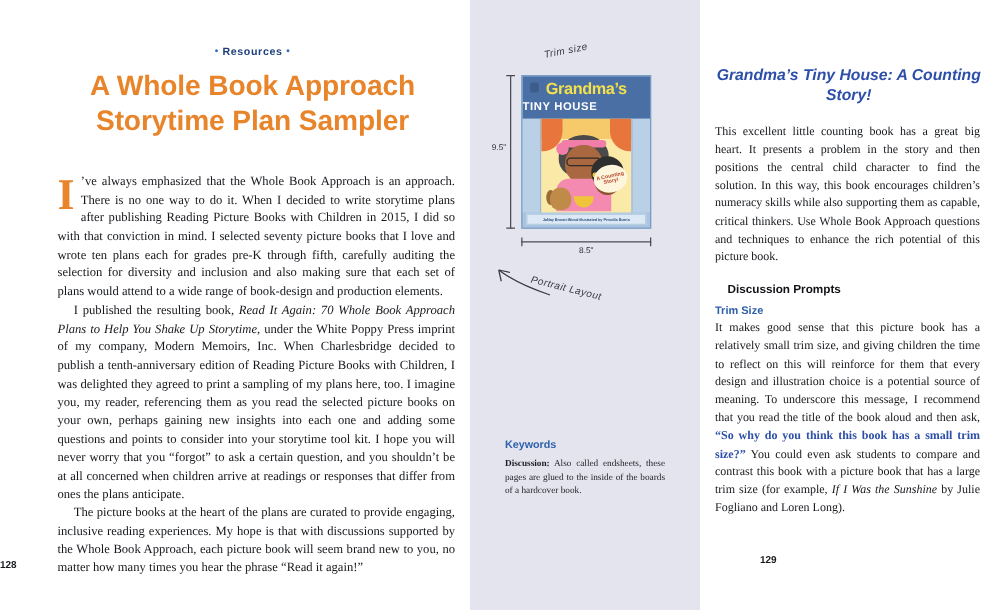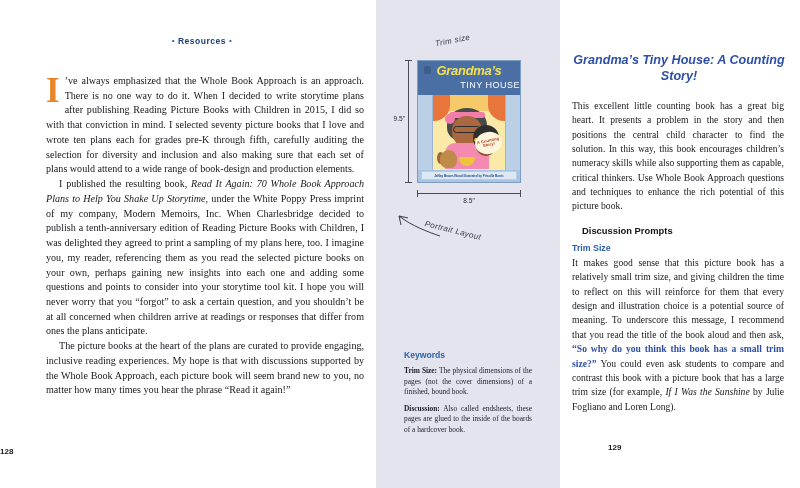--- a/index.html
+++ b/index.html
@@ -58,25 +58,25 @@
     background: #a9c4e0; border: 1px solid #7d9dc0;
     overflow: hidden;
   }
   .cover-band {
     position: absolute; left: 0; right: 0; top: 0; height: 34px;
     background: #4a6fa5;
   }
   .cover-t1 {
     position: absolute; left: 0; right: 0; top: 2px; text-align: center;
     font-family: "Liberation Sans", sans-serif; font-weight: bold;
-    font-size: 13px; color: #f4e04d; font-style: italic; letter-spacing: -0.3px;
+    font-size: 13px; color: #f4e04d; letter-spacing: -0.3px;
   }
   .cover-t2 {
-    position: absolute; left: 0; right: 0; top: 19px; text-align: right;
-    font-family: "Liberation Sans", sans-serif; font-weight: normal;
+    position: absolute; left: 0; right: 0; top: 19px; text-align: left;
+    font-family: "Liberation Sans", sans-serif; font-weight: bold;
     font-size: 9px; color: #ffffff; letter-spacing: .5px;
   }
   .cover-art { position: absolute; left: 0; right: 0; top: 34px; bottom: 12px; }
   .wall-l, .wall-r {
     position: absolute; top: 0; bottom: 0; width: 15px; background: #b9d0e6;
     border-right: 1px solid #9bb6d2;
   }
   .wall-l { left: 0; }
   .wall-r { right: 0; border-right: none; border-left: 1px solid #9bb6d2; }
   .window {
@@ -249,20 +249,21 @@
   <div class="spec-panel"></div>
 
   <div class="page-left">
 
     <div class="kicker">
       <span class="dot">•</span>
       <span>Resources</span>
       <span class="dot">•</span>
     </div>
 
+    <h1 class="display-title">A Whole Book Approach Storytime Plan Sampler</h1>
 
     <div class="body-col">
       <p class="bodytext dropcap-para">
         <span class="dropcap">I</span><span>’ve always emphasized that the Whole Book Approach is an approach. There is no one way to do it. When I decided to write storytime plans after publishing Reading Picture Books with Children in 2015, I did so with that conviction in mind. I selected seventy picture books that I love and wrote ten plans each for grades pre-K through fifth, carefully auditing the selection for diversity and inclusion and also making sure that each set of plans would attend to a wide range of book-design and production elements.</span>
       </p>
       <p class="bodytext"><span>I published the resulting book, </span><i>Read It Again: 70 Whole Book Approach Plans to Help You Shake Up Storytime</i><span>, under the White Poppy Press imprint of my company, Modern Memoirs, Inc. When Charlesbridge decided to publish a tenth-anniversary edition of Reading Picture Books with Children, I was delighted they agreed to print a sampling of my plans here, too. I imagine you, my reader, referencing them as you read the selected picture books on your own, perhaps gaining new insights into each one and adding some questions and points to consider into your storytime tool kit. I hope you will never worry that you “forgot” to ask a certain question, and you shouldn’t be at all concerned when children arrive at readings or responses that differ from ones the plans anticipate.</span></p>
       <p class="bodytext">The picture books at the heart of the plans are curated to provide engaging, inclusive reading experiences. My hope is that with discussions supported by the Whole Book Approach, each picture book will seem brand new to you, no matter how many times you hear the phrase “Read it again!”</p>
     </div>
 
     <div class="folio-left">128</div>
@@ -310,23 +311,20 @@
 
   <svg class="anno-arrow" width="46" height="26" viewBox="0 0 46 26">
     <path d="M44 24 C32 20, 16 14, 3 4" fill="none" stroke="#3a3a44" stroke-width="1"></path>
     <path d="M3 4 L12 6 M3 4 L5 13" fill="none" stroke="#3a3a44" stroke-width="1"></path>
   </svg>
   <div class="anno-portrait">Portrait Layout</div>
 
   <div class="keywords">
     <div class="kw-head">Keywords</div>
     <p class="kw-item">
-      <b>Trim Size:</b><span> The physical dimensions of the pages (not the cover dimensions) of a finished, bound book.</span>
-    </p>
-    <p class="kw-item">
       <b>Discussion:</b><span> Also called endsheets, these pages are glued to the inside of the boards of a hardcover book.</span>
     </p>
   </div>
 
   <div class="page-right">
     <h2 class="bk-title">Grandma’s Tiny House: A Counting Story!</h2>
 
     <div class="right-col">
       <p class="rt-body">This excellent little counting book has a great big heart. It presents a problem in the story and then positions the central child character to find the solution. In this way, this book encourages children’s numeracy skills while also supporting them as capable, critical thinkers. Use Whole Book Approach questions and techniques to enhance the rich potential of this picture book.</p>
 

